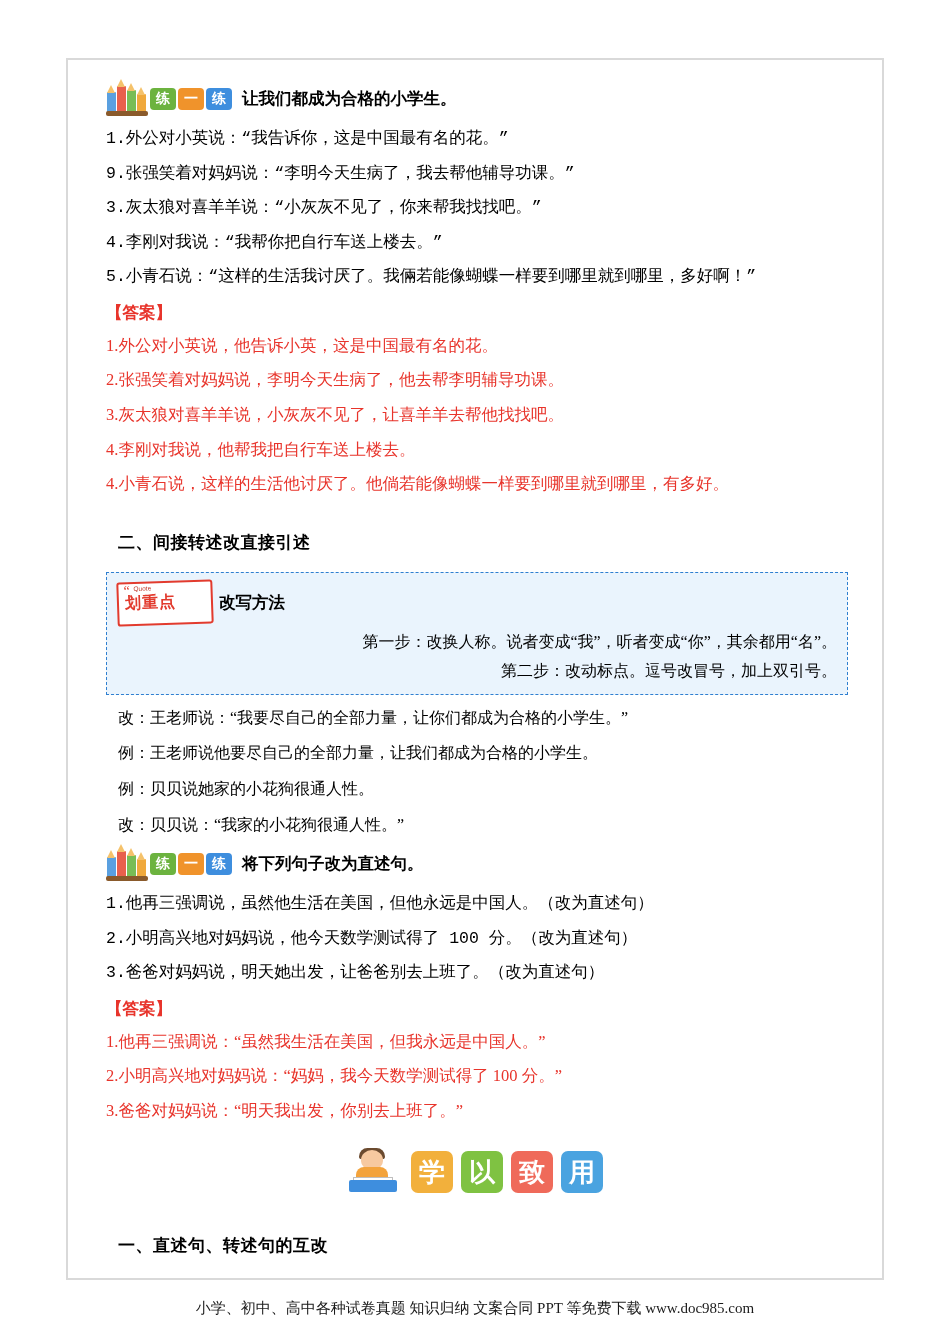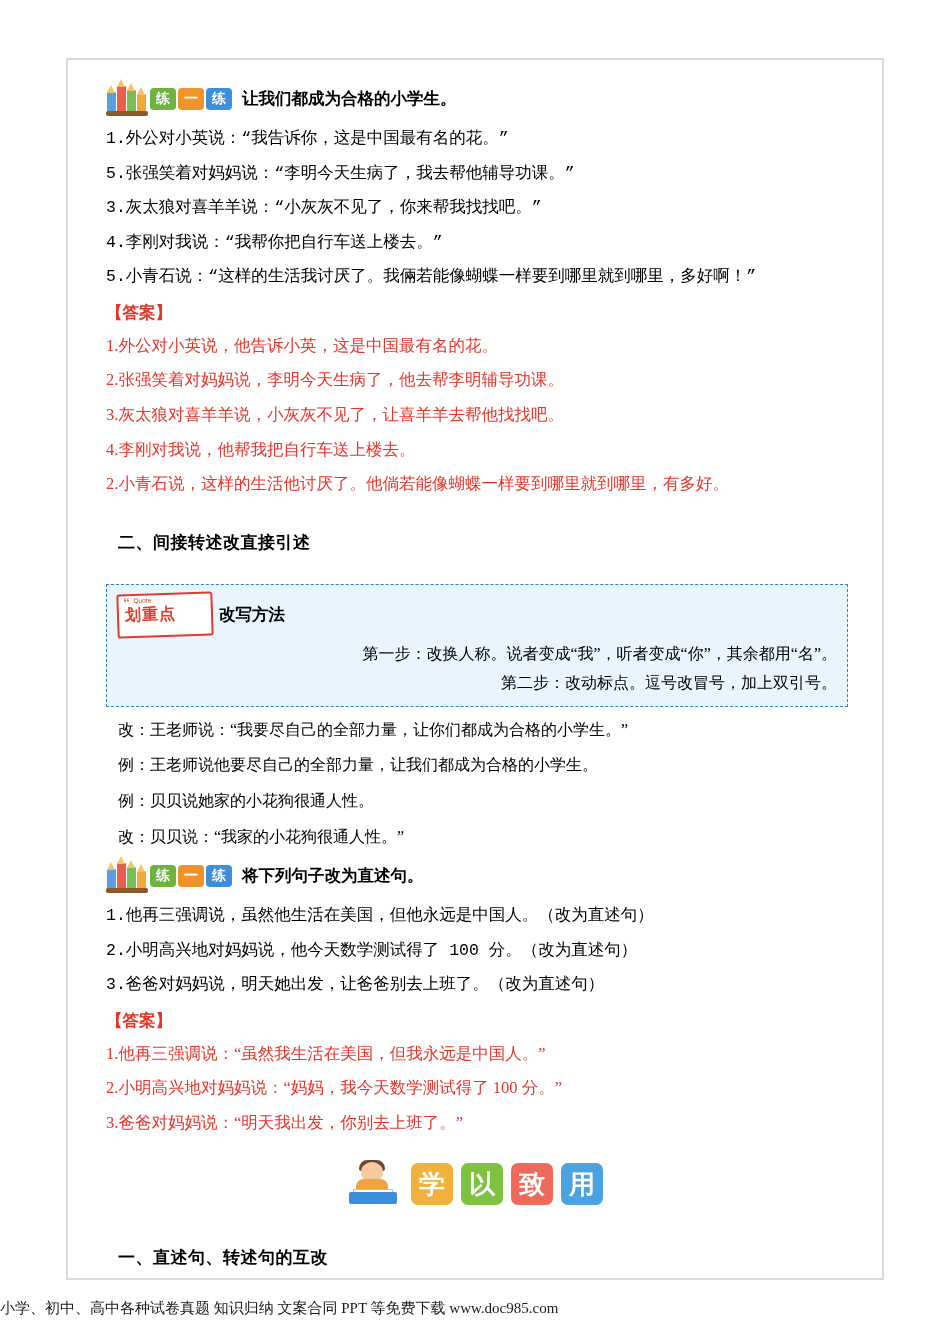--- a/index.html
+++ b/index.html
@@ -119,21 +119,21 @@
     font-size: 16.5px;
     line-height: 1.55;
     margin: 9px 0 9px 10px;
   }
 
   
   .section-heading {
     font-family: "Liberation Sans", sans-serif;
     font-size: 17px;
     font-weight: bold;
-    margin: 34px 0 30px 22px;
+    margin: 34px 0 18px 22px;
     letter-spacing: 0.5px;
   }
 
   
   .keybox {
     border: 1.5px dashed #2f7fd0;
     background: #eaf4fd;
     margin: 4px 0 8px 10px;
     padding: 8px 10px 10px 10px;
     box-sizing: border-box;
@@ -274,21 +274,21 @@
     margin: 40px 0 0 22px;
     letter-spacing: 0.5px;
   }
 
   
   .footer {
     position: absolute;
     left: 0;
     top: 1299px;
     width: 950px;
-    text-align: left;
+    text-align: center;
     font-size: 15px;
     color: #1a1a1a;
     font-family: "Liberation Serif", serif;
   }
   .footer .site { color: #1a1a1a; }
 </style>
 </head>
 <body>
 
 <div class="page">
@@ -304,31 +304,31 @@
         <div class="pencil p4"></div>
         <div class="pencil-base"></div>
       </div>
       <span class="chip green">练</span>
       <span class="chip orange">一</span>
       <span class="chip blue">练</span>
       <span class="practice-title">让我们都成为合格的小学生。</span>
     </div>
 
     <div class="line">1.外公对小英说：“我告诉你，这是中国最有名的花。”</div>
-    <div class="line">5.张强笑着对妈妈说：“李明今天生病了，我去帮他辅导功课。”</div>
+    <div class="line">9.张强笑着对妈妈说：“李明今天生病了，我去帮他辅导功课。”</div>
     <div class="line">3.灰太狼对喜羊羊说：“小灰灰不见了，你来帮我找找吧。”</div>
     <div class="line">4.李刚对我说：“我帮你把自行车送上楼去。”</div>
     <div class="line">5.小青石说：“这样的生活我讨厌了。我倆若能像蝴蝶一样要到哪里就到哪里，多好啊！”</div>
 
     <div class="answer-label">【答案】</div>
     <div class="ans">1.外公对小英说，他告诉小英，这是中国最有名的花。</div>
     <div class="ans">2.张强笑着对妈妈说，李明今天生病了，他去帮李明辅导功课。</div>
     <div class="ans">3.灰太狼对喜羊羊说，小灰灰不见了，让喜羊羊去帮他找找吧。</div>
     <div class="ans">4.李刚对我说，他帮我把自行车送上楼去。</div>
-    <div class="ans">2.小青石说，这样的生活他讨厌了。他倘若能像蝴蝶一样要到哪里就到哪里，有多好。</div>
+    <div class="ans">4.小青石说，这样的生活他讨厌了。他倘若能像蝴蝶一样要到哪里就到哪里，有多好。</div>
 
     <div class="section-heading">二、间接转述改直接引述</div>
 
     <div class="keybox">
       <div class="keybox-head">
         <div class="keypoint-badge">
           <span class="quote">“</span>
           <span class="qnote">Quote</span>
           <span class="kp-text">划重点</span>
         </div>

